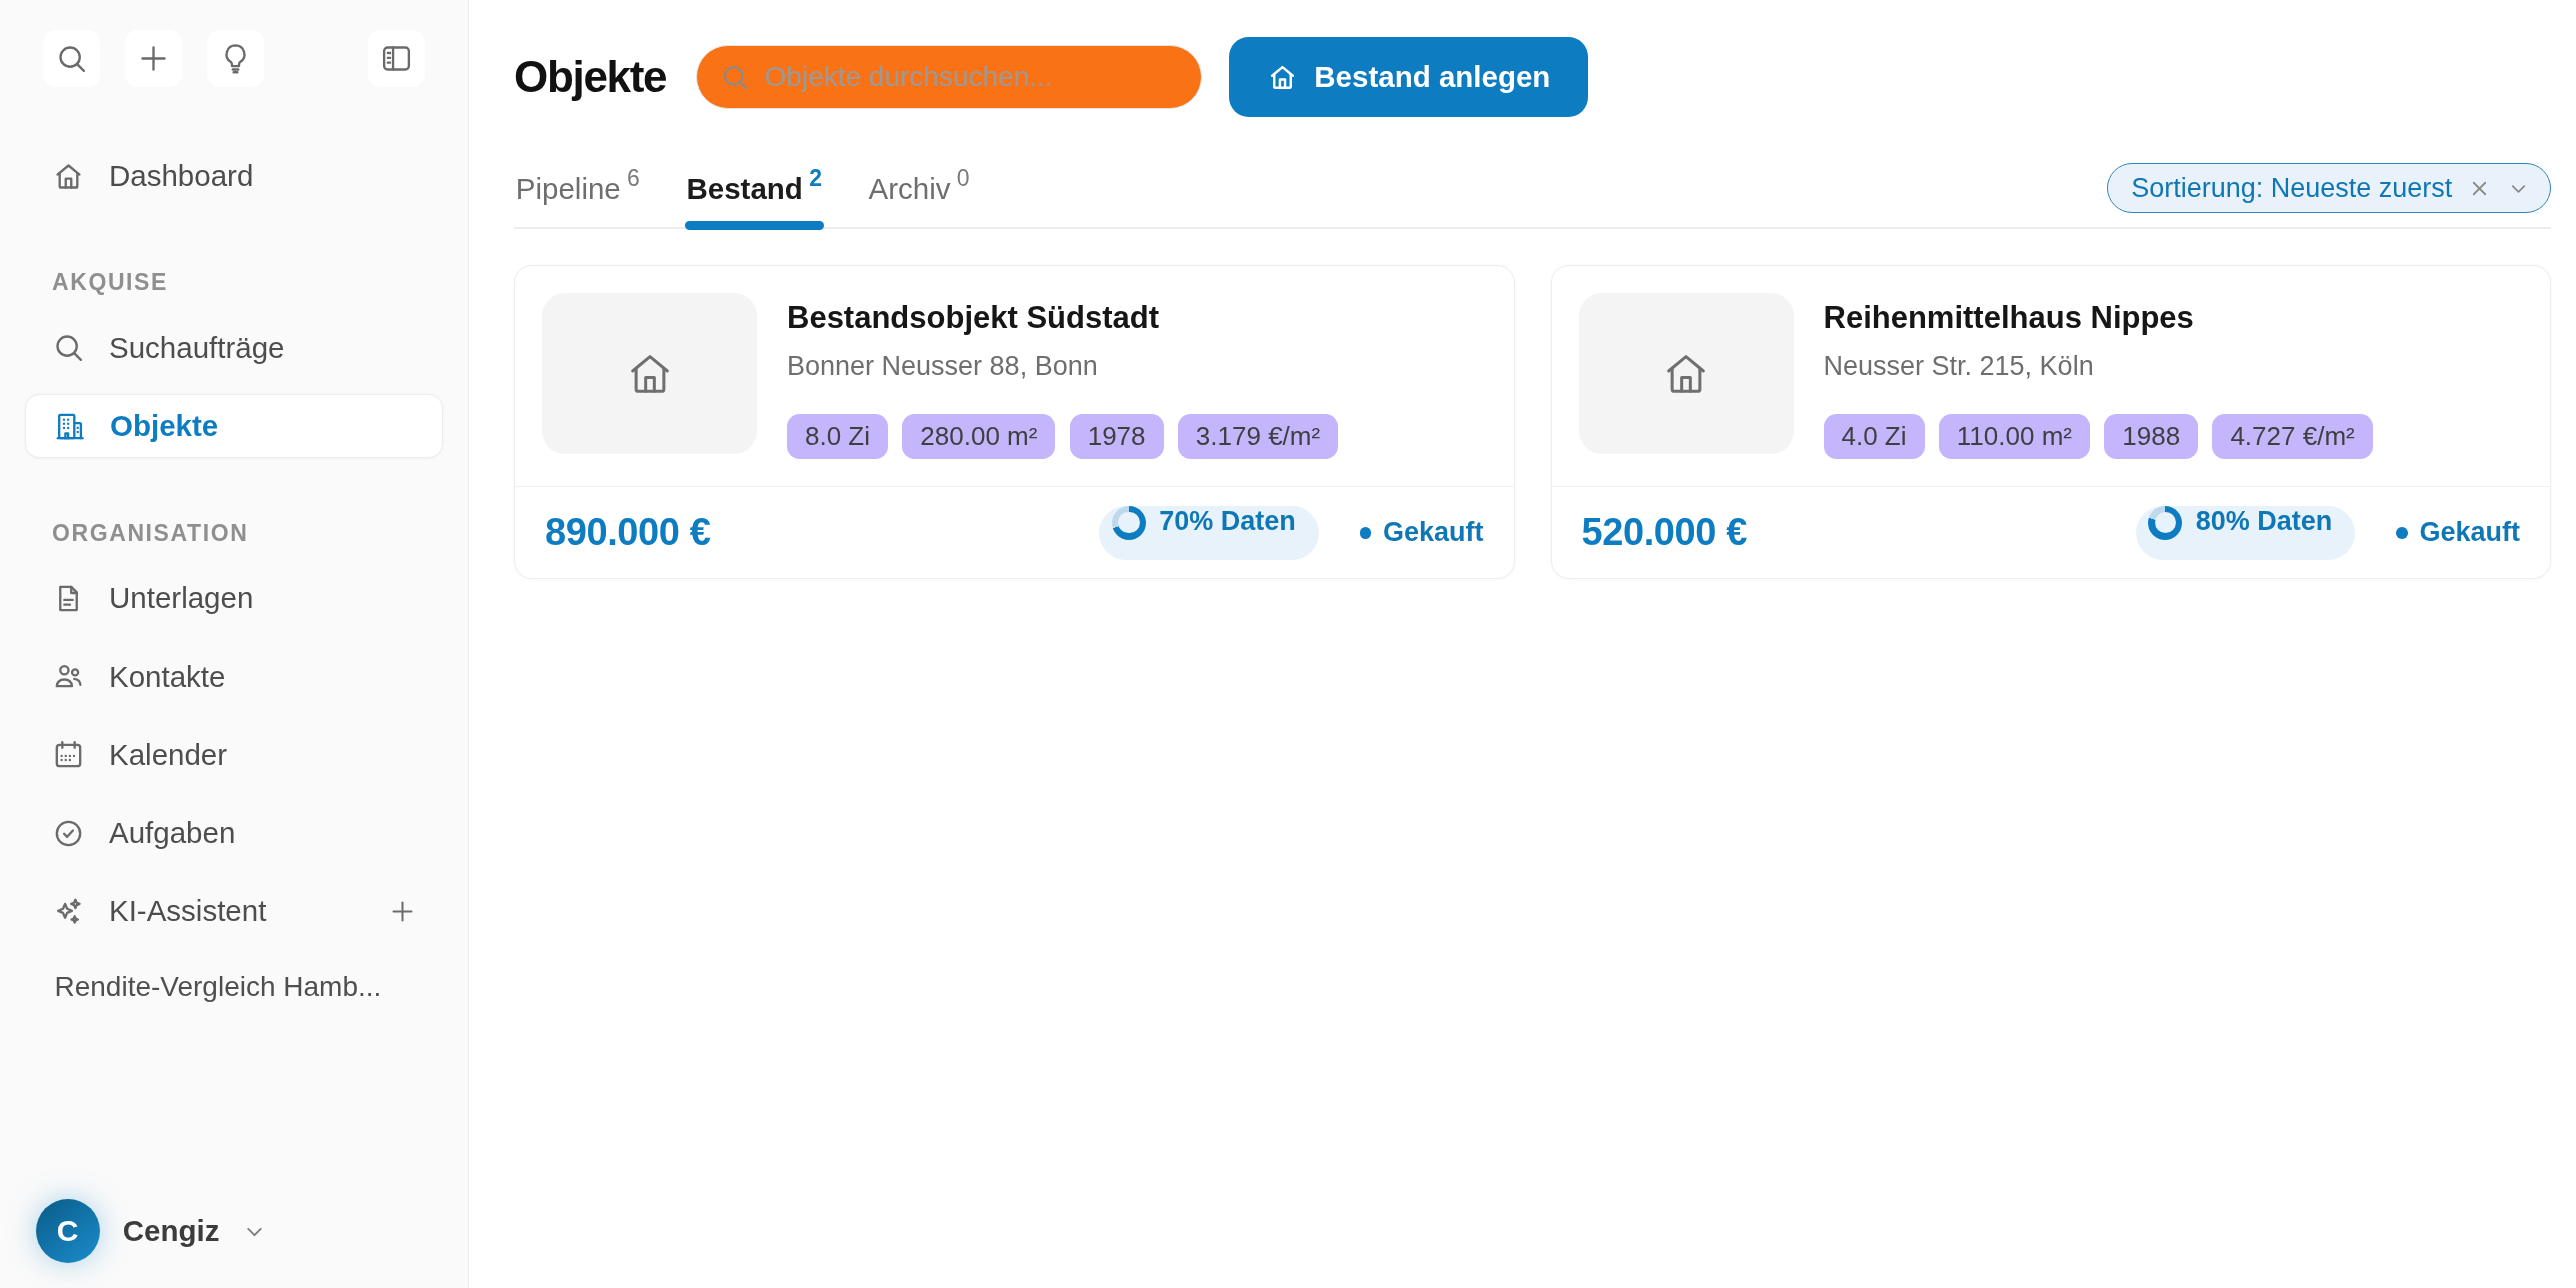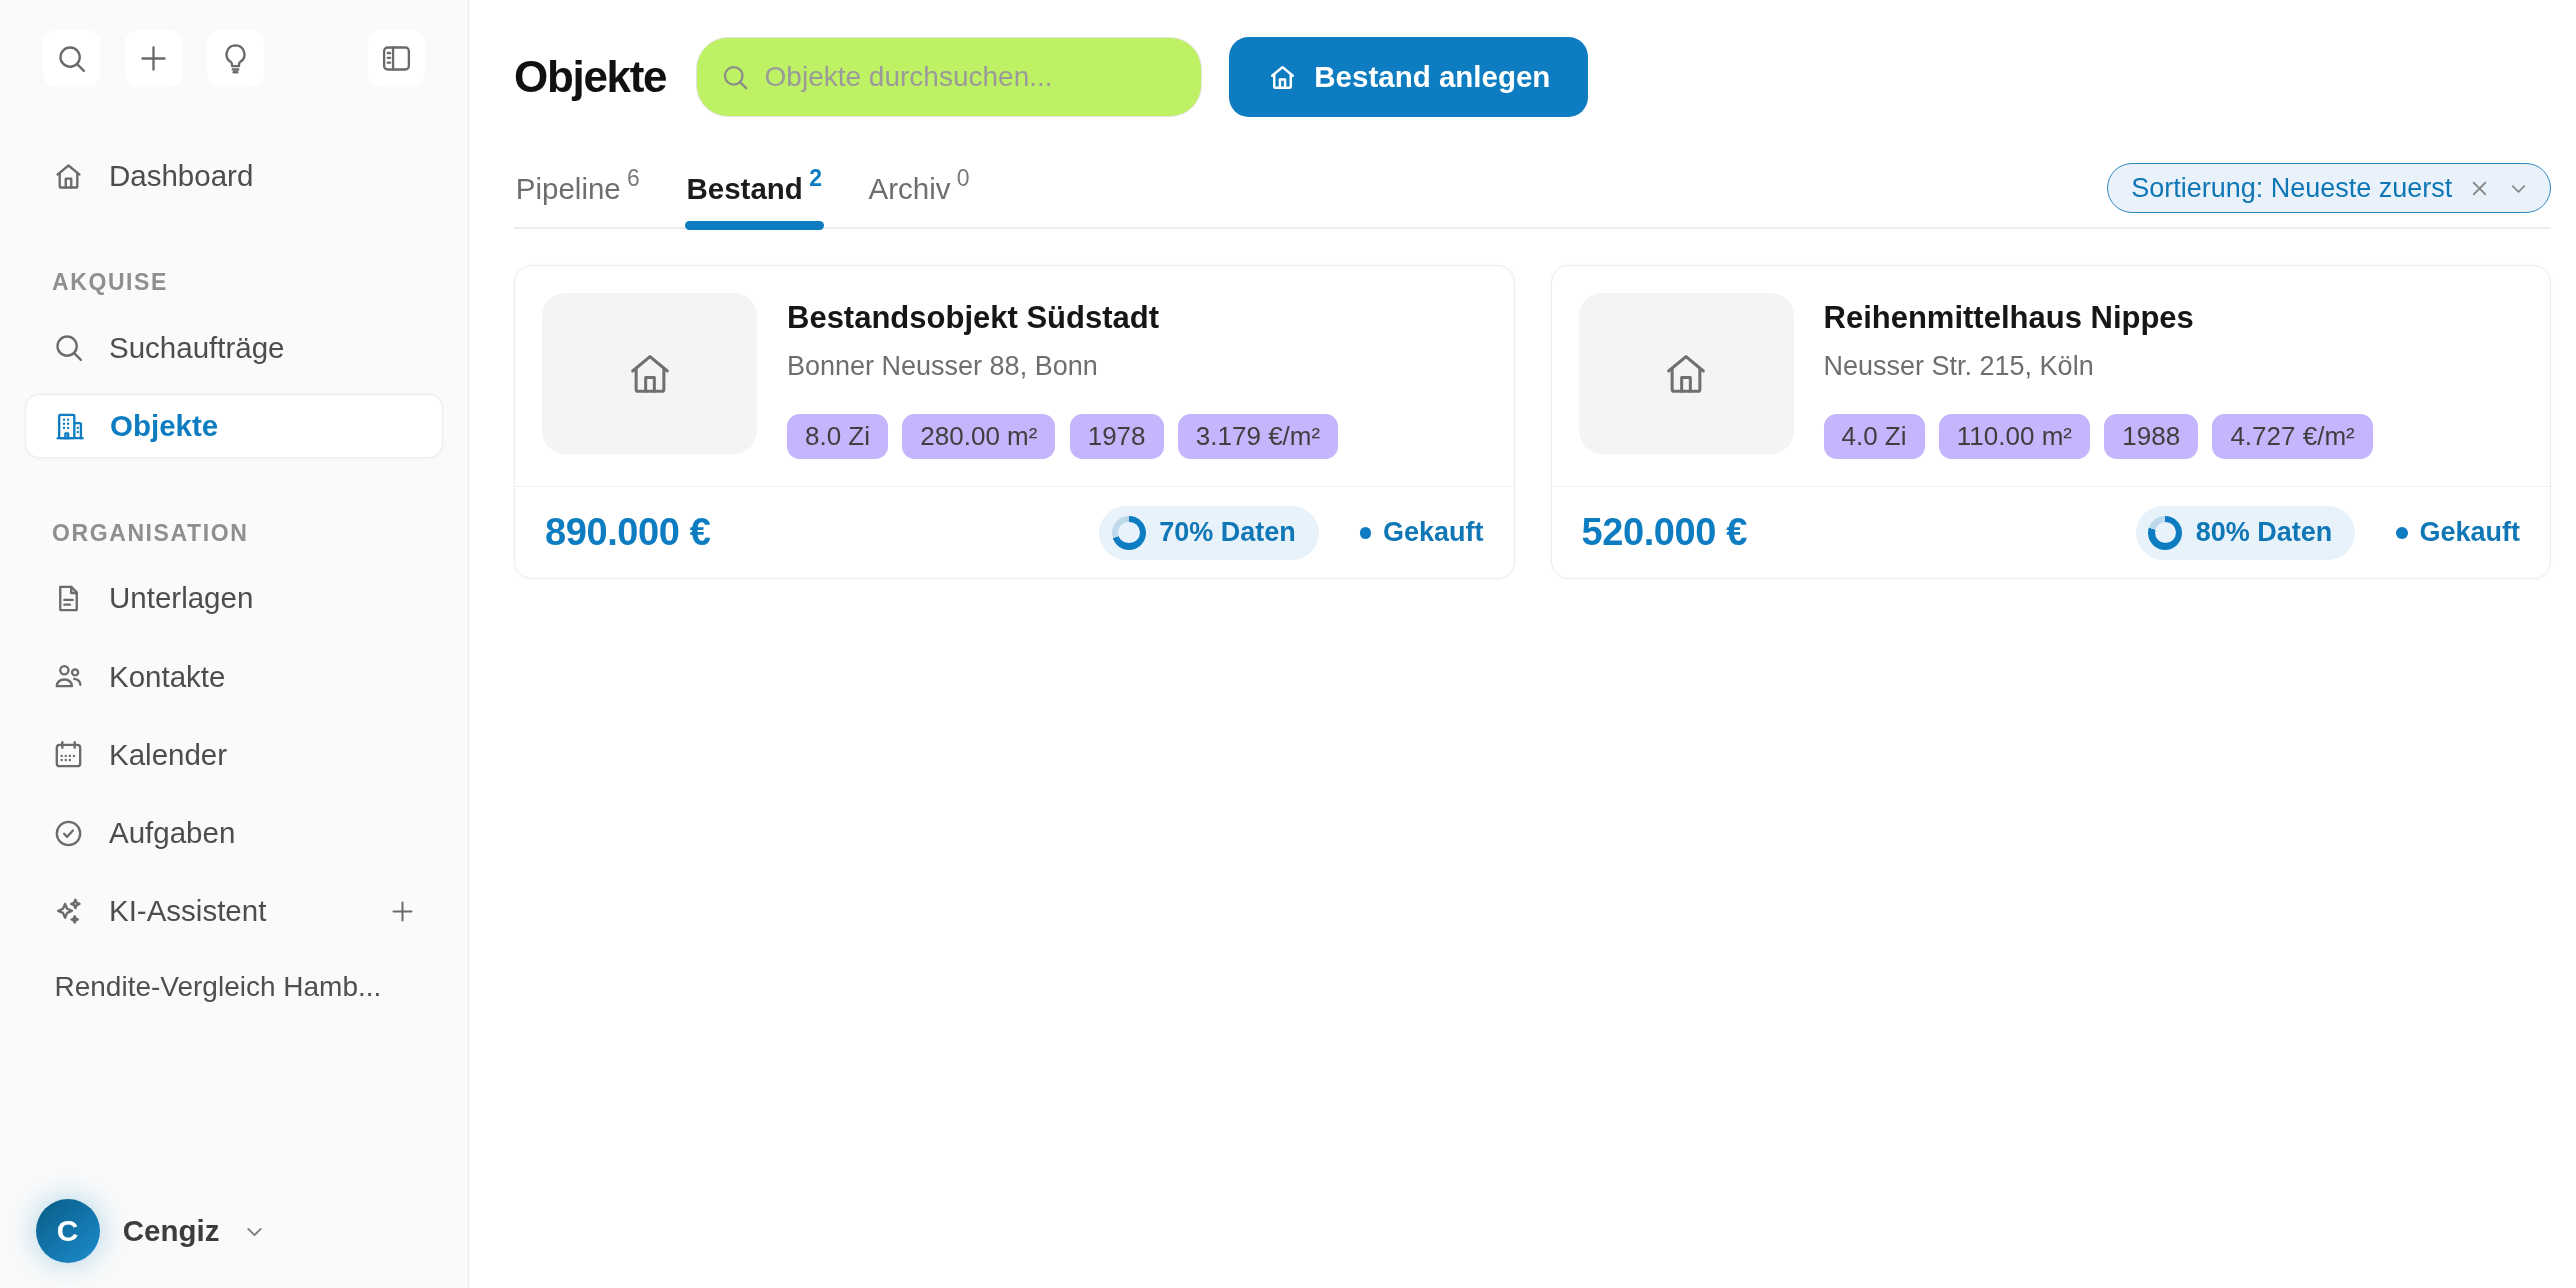--- a/index.html
+++ b/index.html
@@ -38,22 +38,22 @@
             display:flex; align-items:center; justify-content:center;
             color:#fff; font-size:30px; font-weight:bold; }
   .s-user .uname { font-size:29.5px; font-weight:bold; color:#3c3c3c; }
   .s-user svg { width:25px; height:25px; color:#7c7c7c; }
 
   
   .main { flex:1; padding:43px 25px 0 45px; display:flex; flex-direction:column; }
 
   .m-header { display:flex; align-items:center; height:68px; }
   .page-title { font-size:44px; font-weight:800; letter-spacing:-1.3px; color:#111; }
-  .searchbox { margin-left:30px; width:506px; height:80px; border:1.8px solid #e3e3e3;
-               border-radius:32px; background:#bef264; display:flex; align-items:center;
+  .searchbox { margin-left:30px; width:506px; height:64px; border:1.8px solid #e3e3e3;
+               border-radius:32px; background:#f97316; display:flex; align-items:center;
                gap:14.3px; padding:0 12.5px 0 23px; }
   .searchbox svg { width:30px; height:30px; color:#8a8a8a; flex:0 0 auto; }
   .searchbox input { border:none; outline:none; background:transparent; flex:1;
                      font-size:28px; color:#333; font-family:"Liberation Sans", sans-serif; }
   .searchbox input::placeholder { color:#9a9a9a; }
   .create-btn { margin-left:27px; height:80px; padding:0 38px; border:none; border-radius:19.7px;
                 background:#0d7cc1; color:#fff; display:flex; align-items:center; gap:16px;
                 font-size:29.5px; font-weight:bold; font-family:"Liberation Sans", sans-serif; cursor:pointer; }
   .create-btn svg { width:31px; height:31px; }
 
@@ -83,21 +83,21 @@
   .card-info { padding-top:7.2px; }
   .card-title { font-size:31px; font-weight:bold; color:#161616; }
   .card-addr { font-size:27px; color:#6e6e6e; margin-top:14.3px; }
   .chiprow { display:flex; gap:14.3px; margin-top:32px; }
   .chip { background:#c4b5fd; border-radius:12.5px; padding:7.2px 18px; font-size:26px; color:#3f3f3f; white-space:nowrap; }
   .card-footer { border-top:1.8px solid #f0f0f0; height:95px; display:flex; align-items:center;
                  justify-content:space-between; padding:0 30px; }
   .price { font-size:38px; font-weight:800; color:#0d7cc1; letter-spacing:-0.4px; }
   .foot-right { display:flex; align-items:center; gap:41px; }
   .data-badge { background:#e8f2fa; border-radius:27px; height:54px; display:flex;
-                align-items:center; gap:13.4px; padding:0 23px 0 12.5px; }
+                gap:13.4px; padding:0 23px 0 12.5px; }
   .ring { width:34px; height:34px; border-radius:50%; position:relative; }
   .ring::after { content:""; position:absolute; inset:6.3px; border-radius:50%; background:#e8f2fa; }
   .data-badge .lbl { font-size:27px; font-weight:bold; color:#0f77b5; }
   .status { display:flex; align-items:center; gap:11.6px; }
   .status .dot { width:11.6px; height:11.6px; border-radius:50%; background:#0d7cc1; }
   .status .lbl { font-size:27px; font-weight:bold; color:#0f77b5; }
 
   svg { display:block; }
 </style>
 </head>

